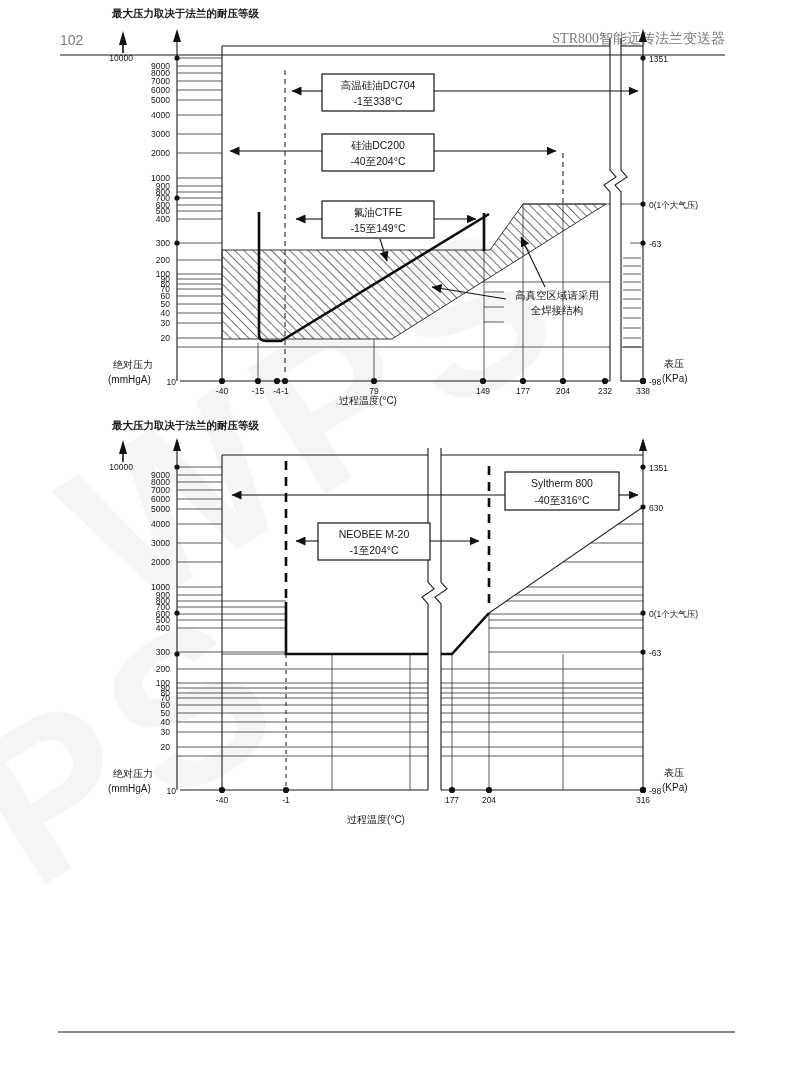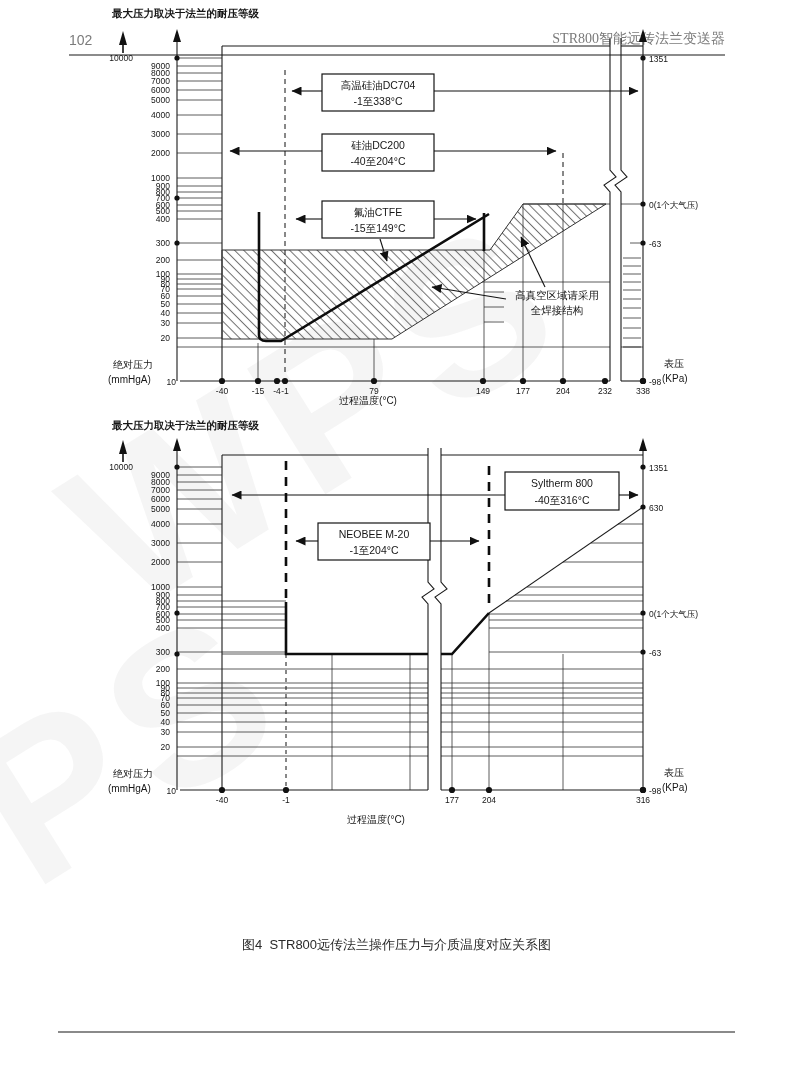--- a/index.html
+++ b/index.html
@@ -1,18 +1,18 @@
 <!DOCTYPE html>
 <html><head>
 <meta charset="utf-8">
 <style>
   html,body{margin:0;padding:0;background:#e8e8e8;}
   .page{position:relative;width:793px;height:1077px;background:#ffffff;overflow:hidden;
         font-family:"Liberation Sans","DejaVu Sans",sans-serif;color:#222;}
-  .hdr{position:absolute;left:69px;right:68px;top:28px;height:26px;
+  .hdr{position:absolute;left:60px;right:68px;top:28px;height:26px;
        border-bottom:2px solid #8b8b8b;color:#7b7b7b;font-size:14px;}
   .hdr .pg{position:absolute;left:0;bottom:6px;}
   .hdr .ttl{position:absolute;right:0;bottom:6px;font-family:Liberation Serif, serif;}
   .wm{position:absolute;font-weight:bold;font-size:215px;letter-spacing:14px;
       color:rgba(70,70,70,0.055);transform:rotate(-32deg);transform-origin:left center;
       pointer-events:none;white-space:nowrap;}
   .cap{position:absolute;left:0;width:793px;top:936px;text-align:center;
        font-size:13px;color:#2a2a2a;white-space:pre;}
   .foot{position:absolute;left:58px;top:1031px;width:677px;height:2px;background:#8a8a8a;}
   svg text{fill:#161616;}
@@ -432,15 +432,14 @@
           <circle cx="643" cy="703" r="2.6"></circle>
           <circle cx="643" cy="742" r="2.6"></circle>
           <circle cx="643" cy="880" r="3.1"></circle>
           <circle cx="177" cy="557" r="2.6"></circle>
           <circle cx="177" cy="703" r="2.6"></circle>
           <circle cx="177" cy="744" r="2.6"></circle>
         </g>
     </g>
   </svg>
 
-  <div class="cap">图4  STR800远传法兰操作压力与介质温度对应关系图</div>
   <div class="foot"></div>
 </div>
 
 </body></html>

